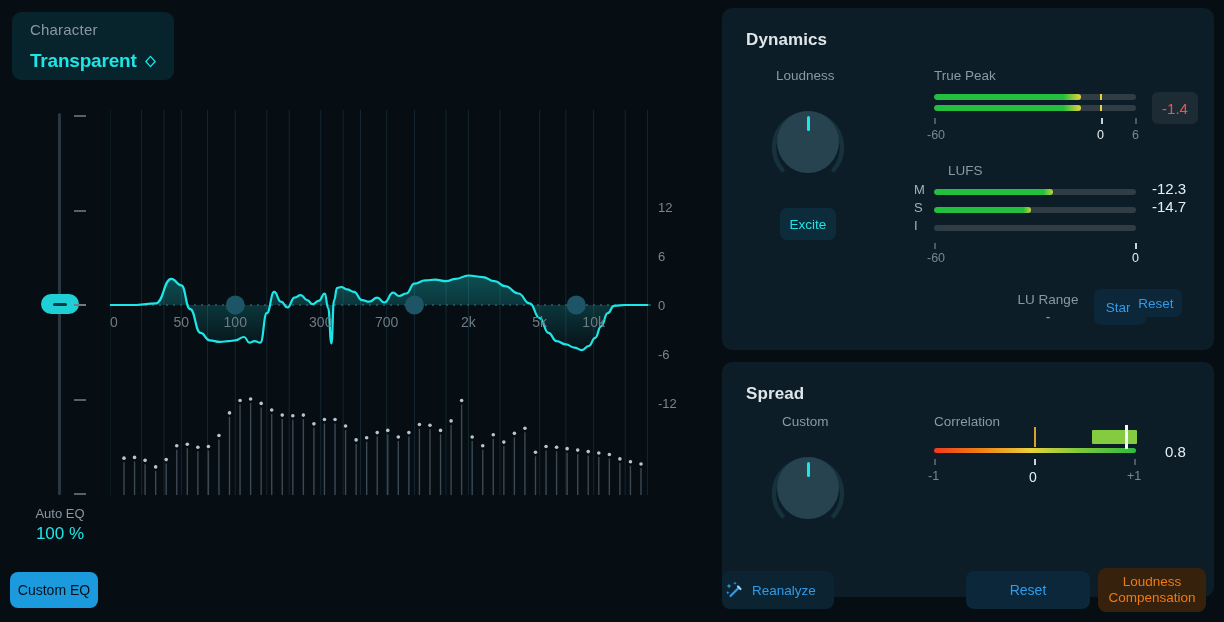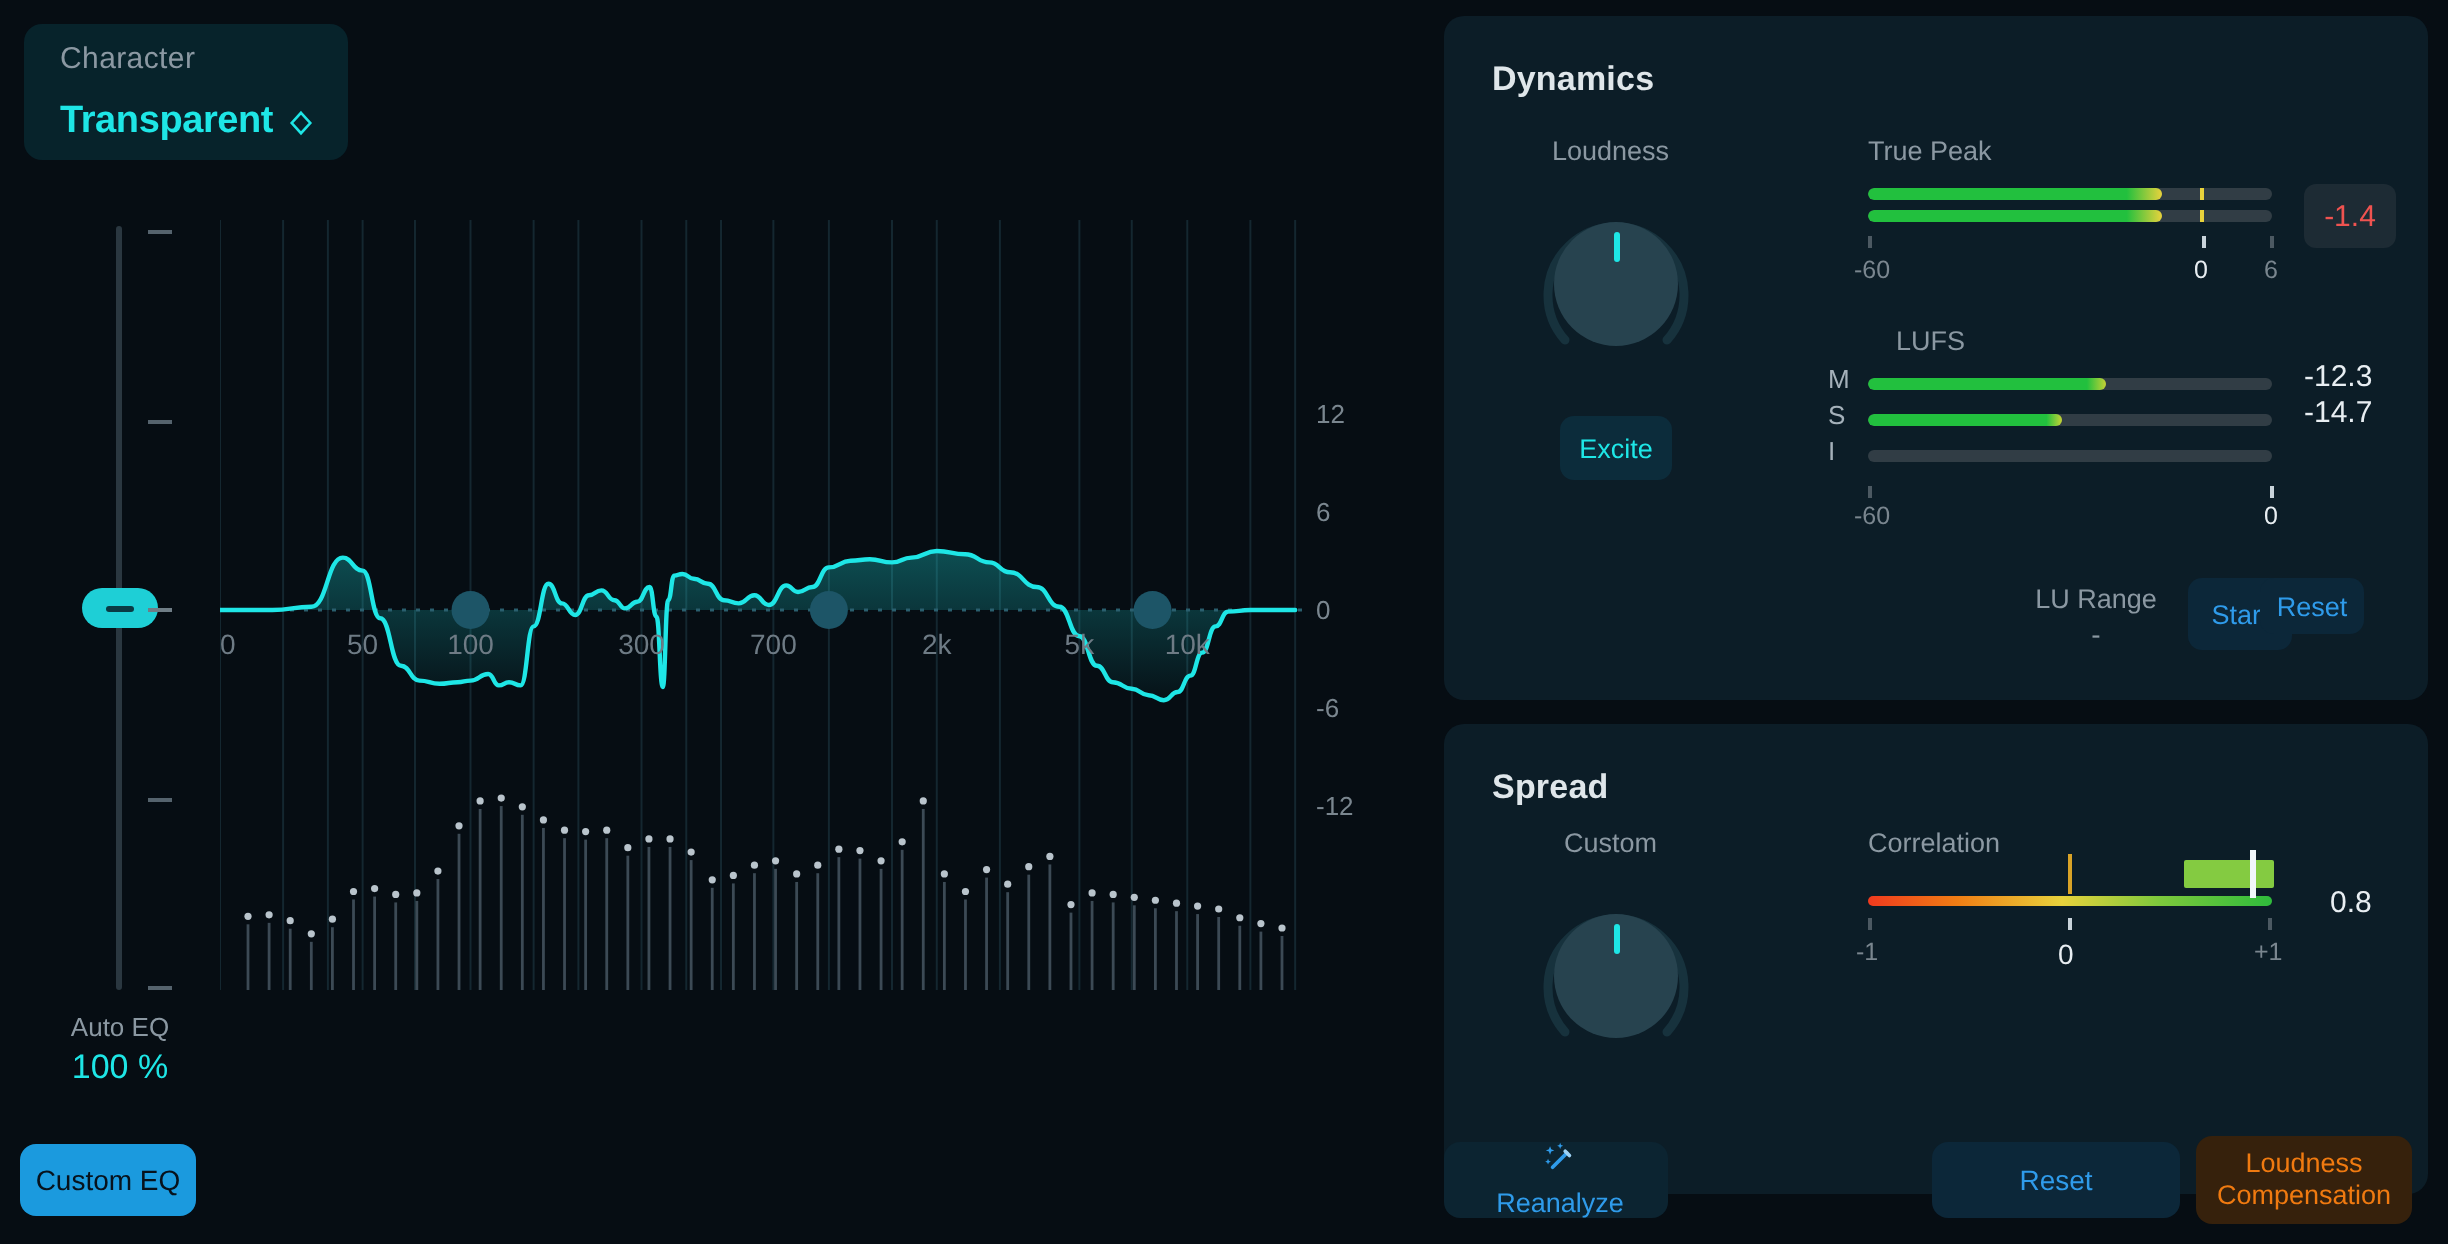--- a/index.html
+++ b/index.html
@@ -139,21 +139,21 @@
     background: #84cb41; border-radius: 1px;
   }
   #corr-needle { position: absolute; left: 403px; top: 425px; width: 2.5px; height: 24px; background: #f2f7fa; }
   #corr-zero { position: absolute; left: 312px; top: 427px; width: 2px; height: 20px; background: #d9a327; }
 
   
   #reanalyze-btn {
     position: absolute; left: 722px; top: 571px; width: 112px; height: 38px;
     background: #0c2431; border-radius: 8px; border: none; cursor: pointer;
     display: flex; align-items: center; gap: 7px; padding-left: 4px;
-    color: #2f9bea; font-size: 13.5px; font-family: inherit; flex-direction: column;
+    color: #2f9bea; font-size: 13.5px; font-family: inherit;
   }
   #bypass-btn {
     position: absolute; left: 966px; top: 571px; width: 124px; height: 38px;
     background: #0c2739; border-radius: 8px; color: #2f9bea;
     font-size: 14px; border: none; cursor: pointer; font-family: inherit;
     display: flex; align-items: center; justify-content: center;
   }
   #loudcomp-btn {
     position: absolute; left: 1098px; top: 568px; width: 108px; height: 44px;
     background: #36210c; border-radius: 8px; color: #f07a10;

